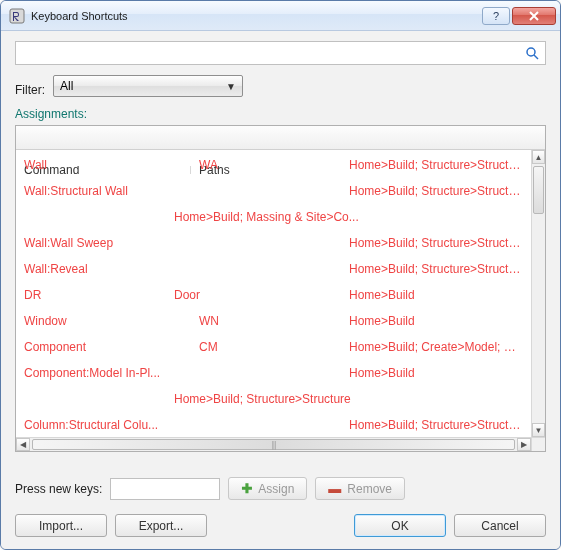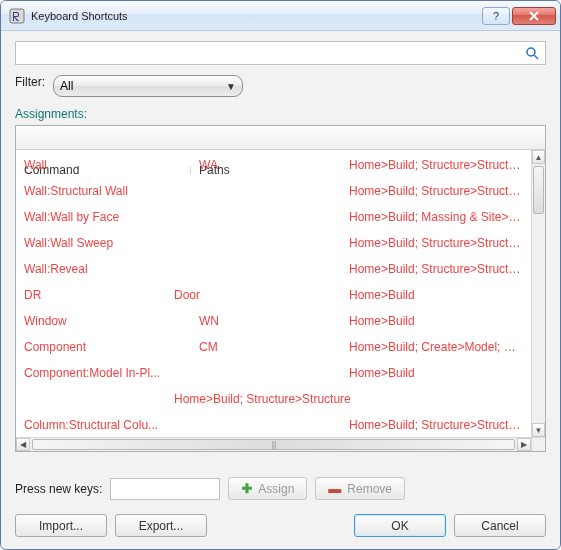--- a/index.html
+++ b/index.html
@@ -80,30 +80,30 @@
   }
   .search-icon {
     position:absolute;
     right:6px; top:4px;
     width:16px; height:16px;
     color:#2a6fc9;
     display:flex;align-items:center;justify-content:center;
   }
   .filter-row {
     display:flex;
-    align-items:flex-start;
+    align-items:flex-end;
     gap:8px;
     margin-bottom:10px;
   }
   .filter-label { color:#222; }
   .filter-select {
     width:190px;
     height:22px;
     border:1px solid #8f8f8f;
-    border-radius:9px;
+    border-radius:2px;
     background: linear-gradient(to bottom, #fefefe, #ececec 48%, #dedede 49%, #ececec);
     display:flex;
     align-items:center;
     justify-content:space-between;
     padding:0 6px;
     font:inherit;
     cursor:pointer;
   }
   .filter-select .chev { font-size:10px; color:#333; }
   .assign-label { margin-bottom:4px; color:#0f766e; }
@@ -304,21 +304,20 @@
               <div class="cell col-cmd">Wall</div>
               <div class="cell col-sc">WA</div>
               <div class="cell col-path">Home&gt;Build; Structure&gt;Structure</div>
             </div>
             <div class="grid-row">
               <div class="cell col-cmd">Wall:Structural Wall</div>
               <div class="cell col-sc"></div>
               <div class="cell col-path">Home&gt;Build; Structure&gt;Structure</div>
             </div>
             <div class="grid-row">
-              <div class="cell col-cmd">Wall:Wall by Face</div>
               <div class="cell col-sc"></div>
               <div class="cell col-path">Home&gt;Build; Massing &amp; Site&gt;Co...</div>
             </div>
             <div class="grid-row">
               <div class="cell col-cmd">Wall:Wall Sweep</div>
               <div class="cell col-sc"></div>
               <div class="cell col-path">Home&gt;Build; Structure&gt;Structure</div>
             </div>
             <div class="grid-row">
               <div class="cell col-cmd">Wall:Reveal</div>

